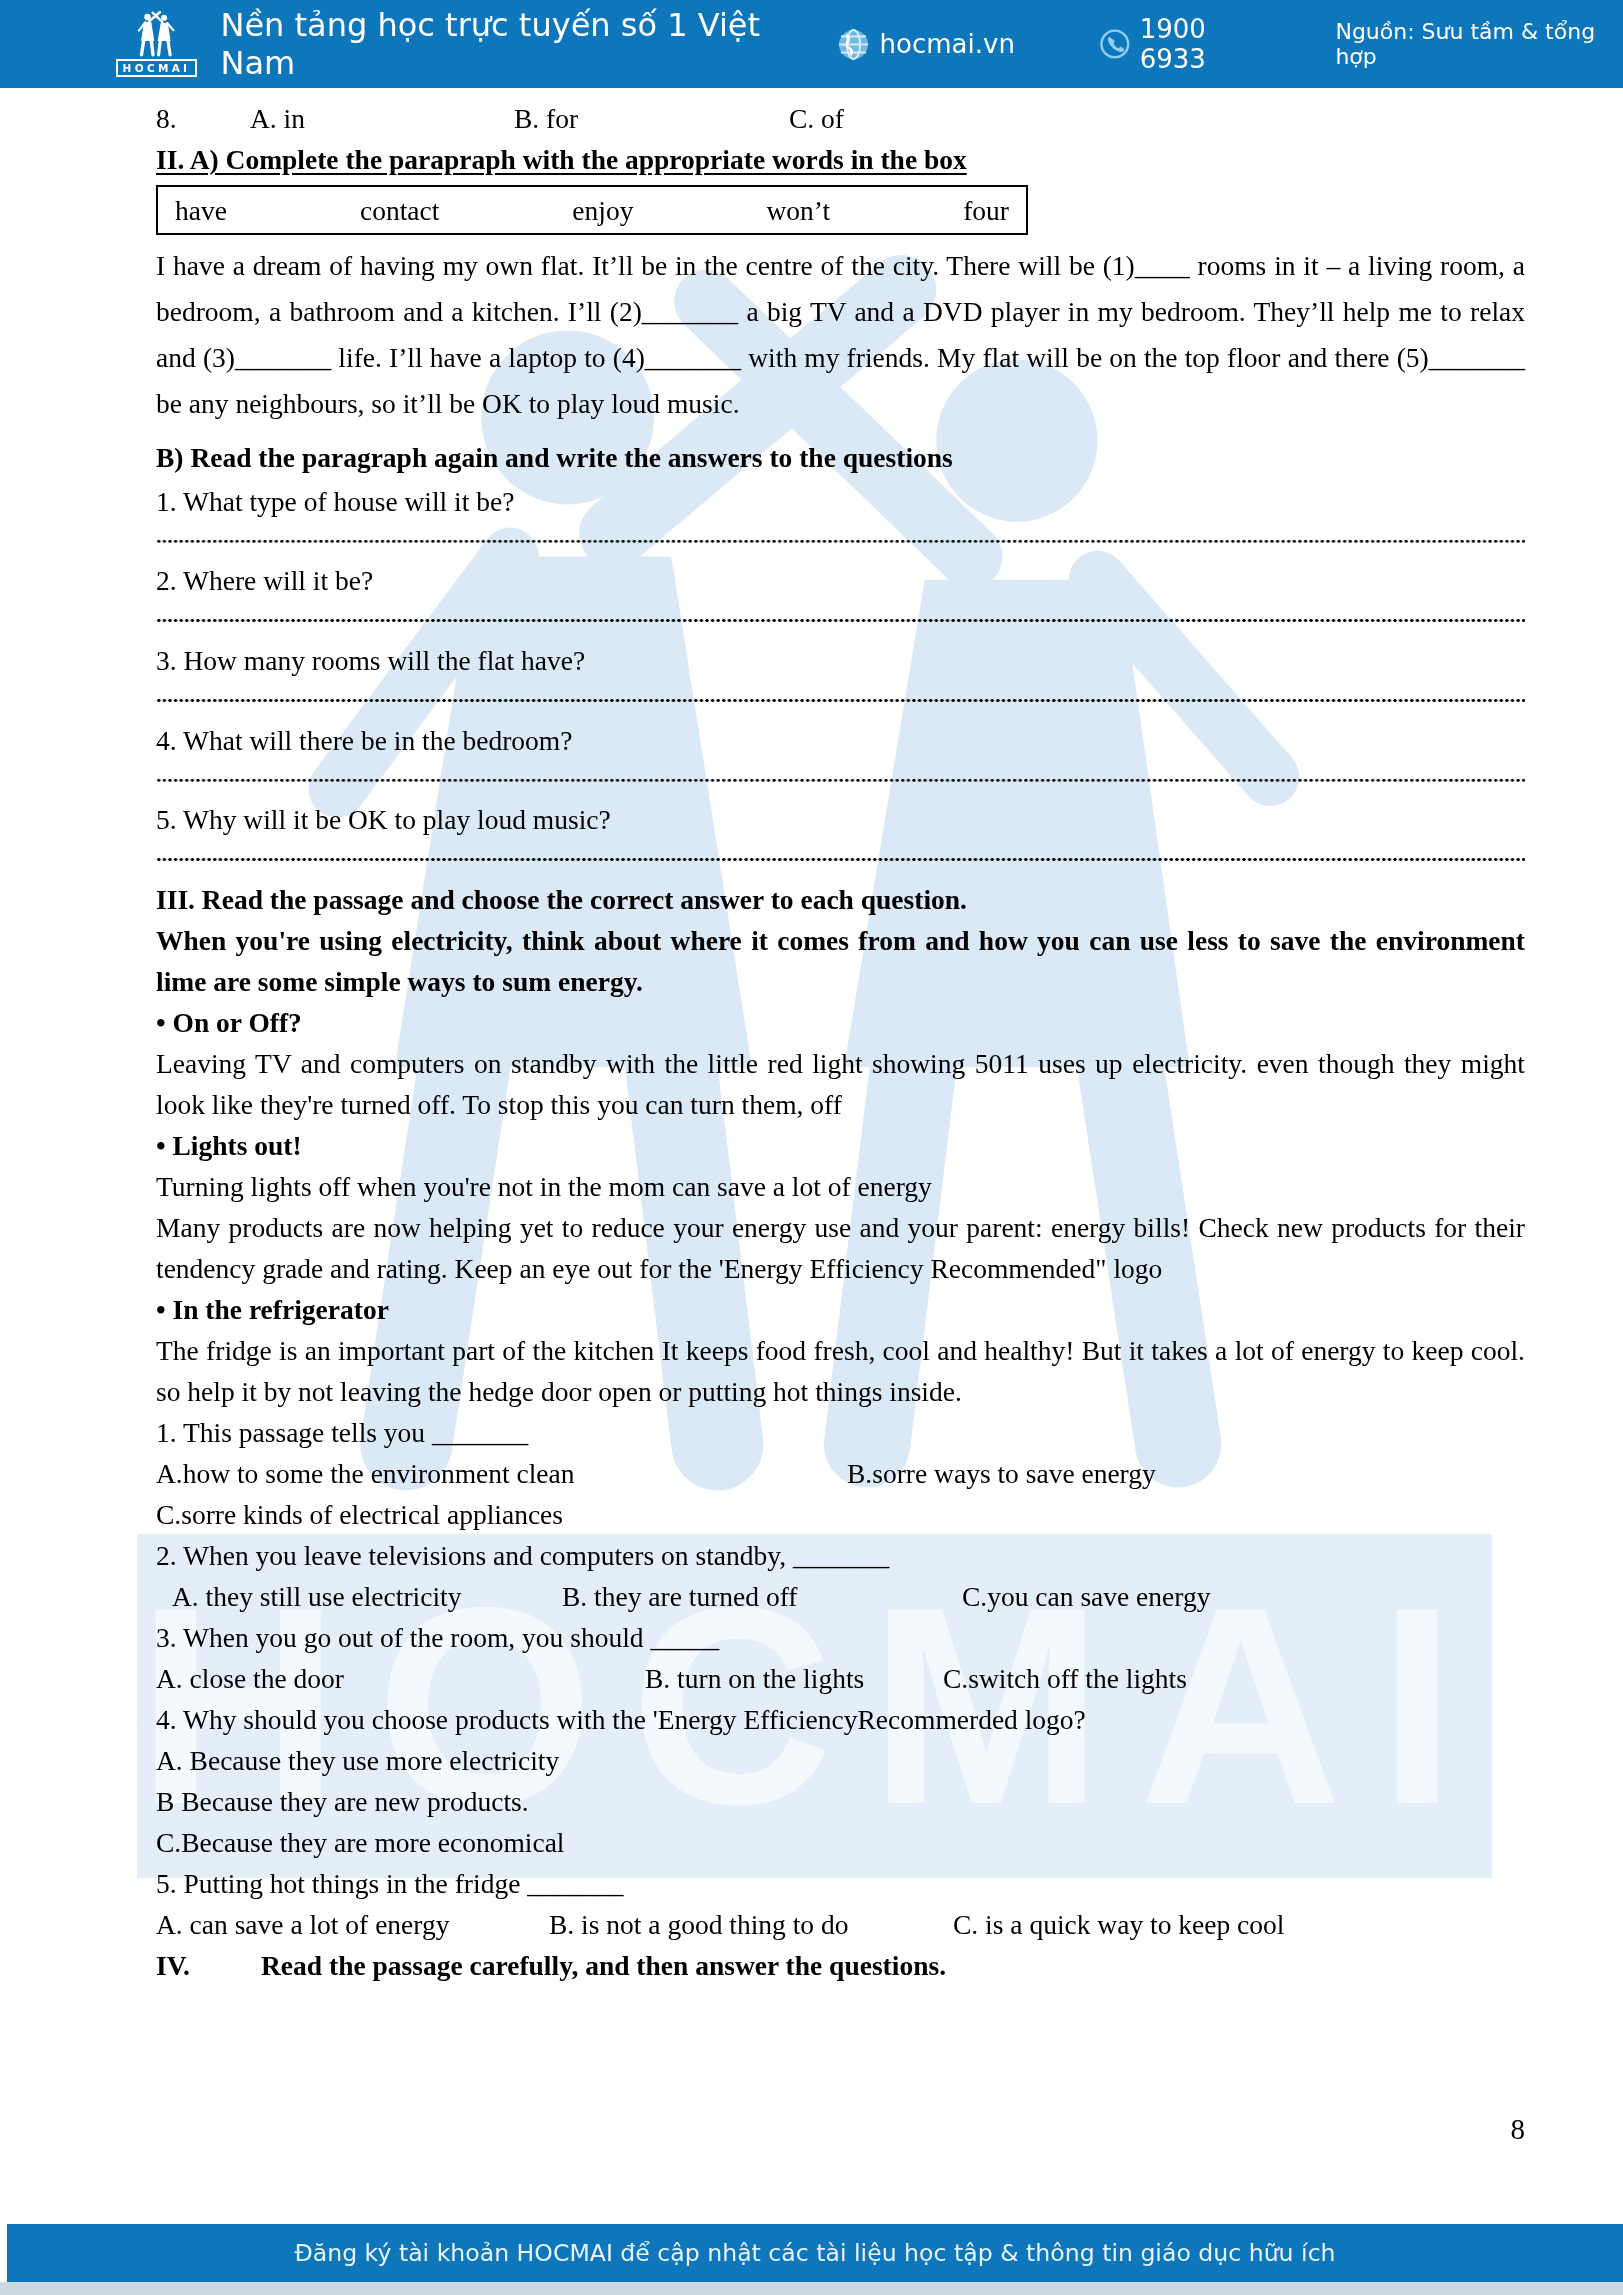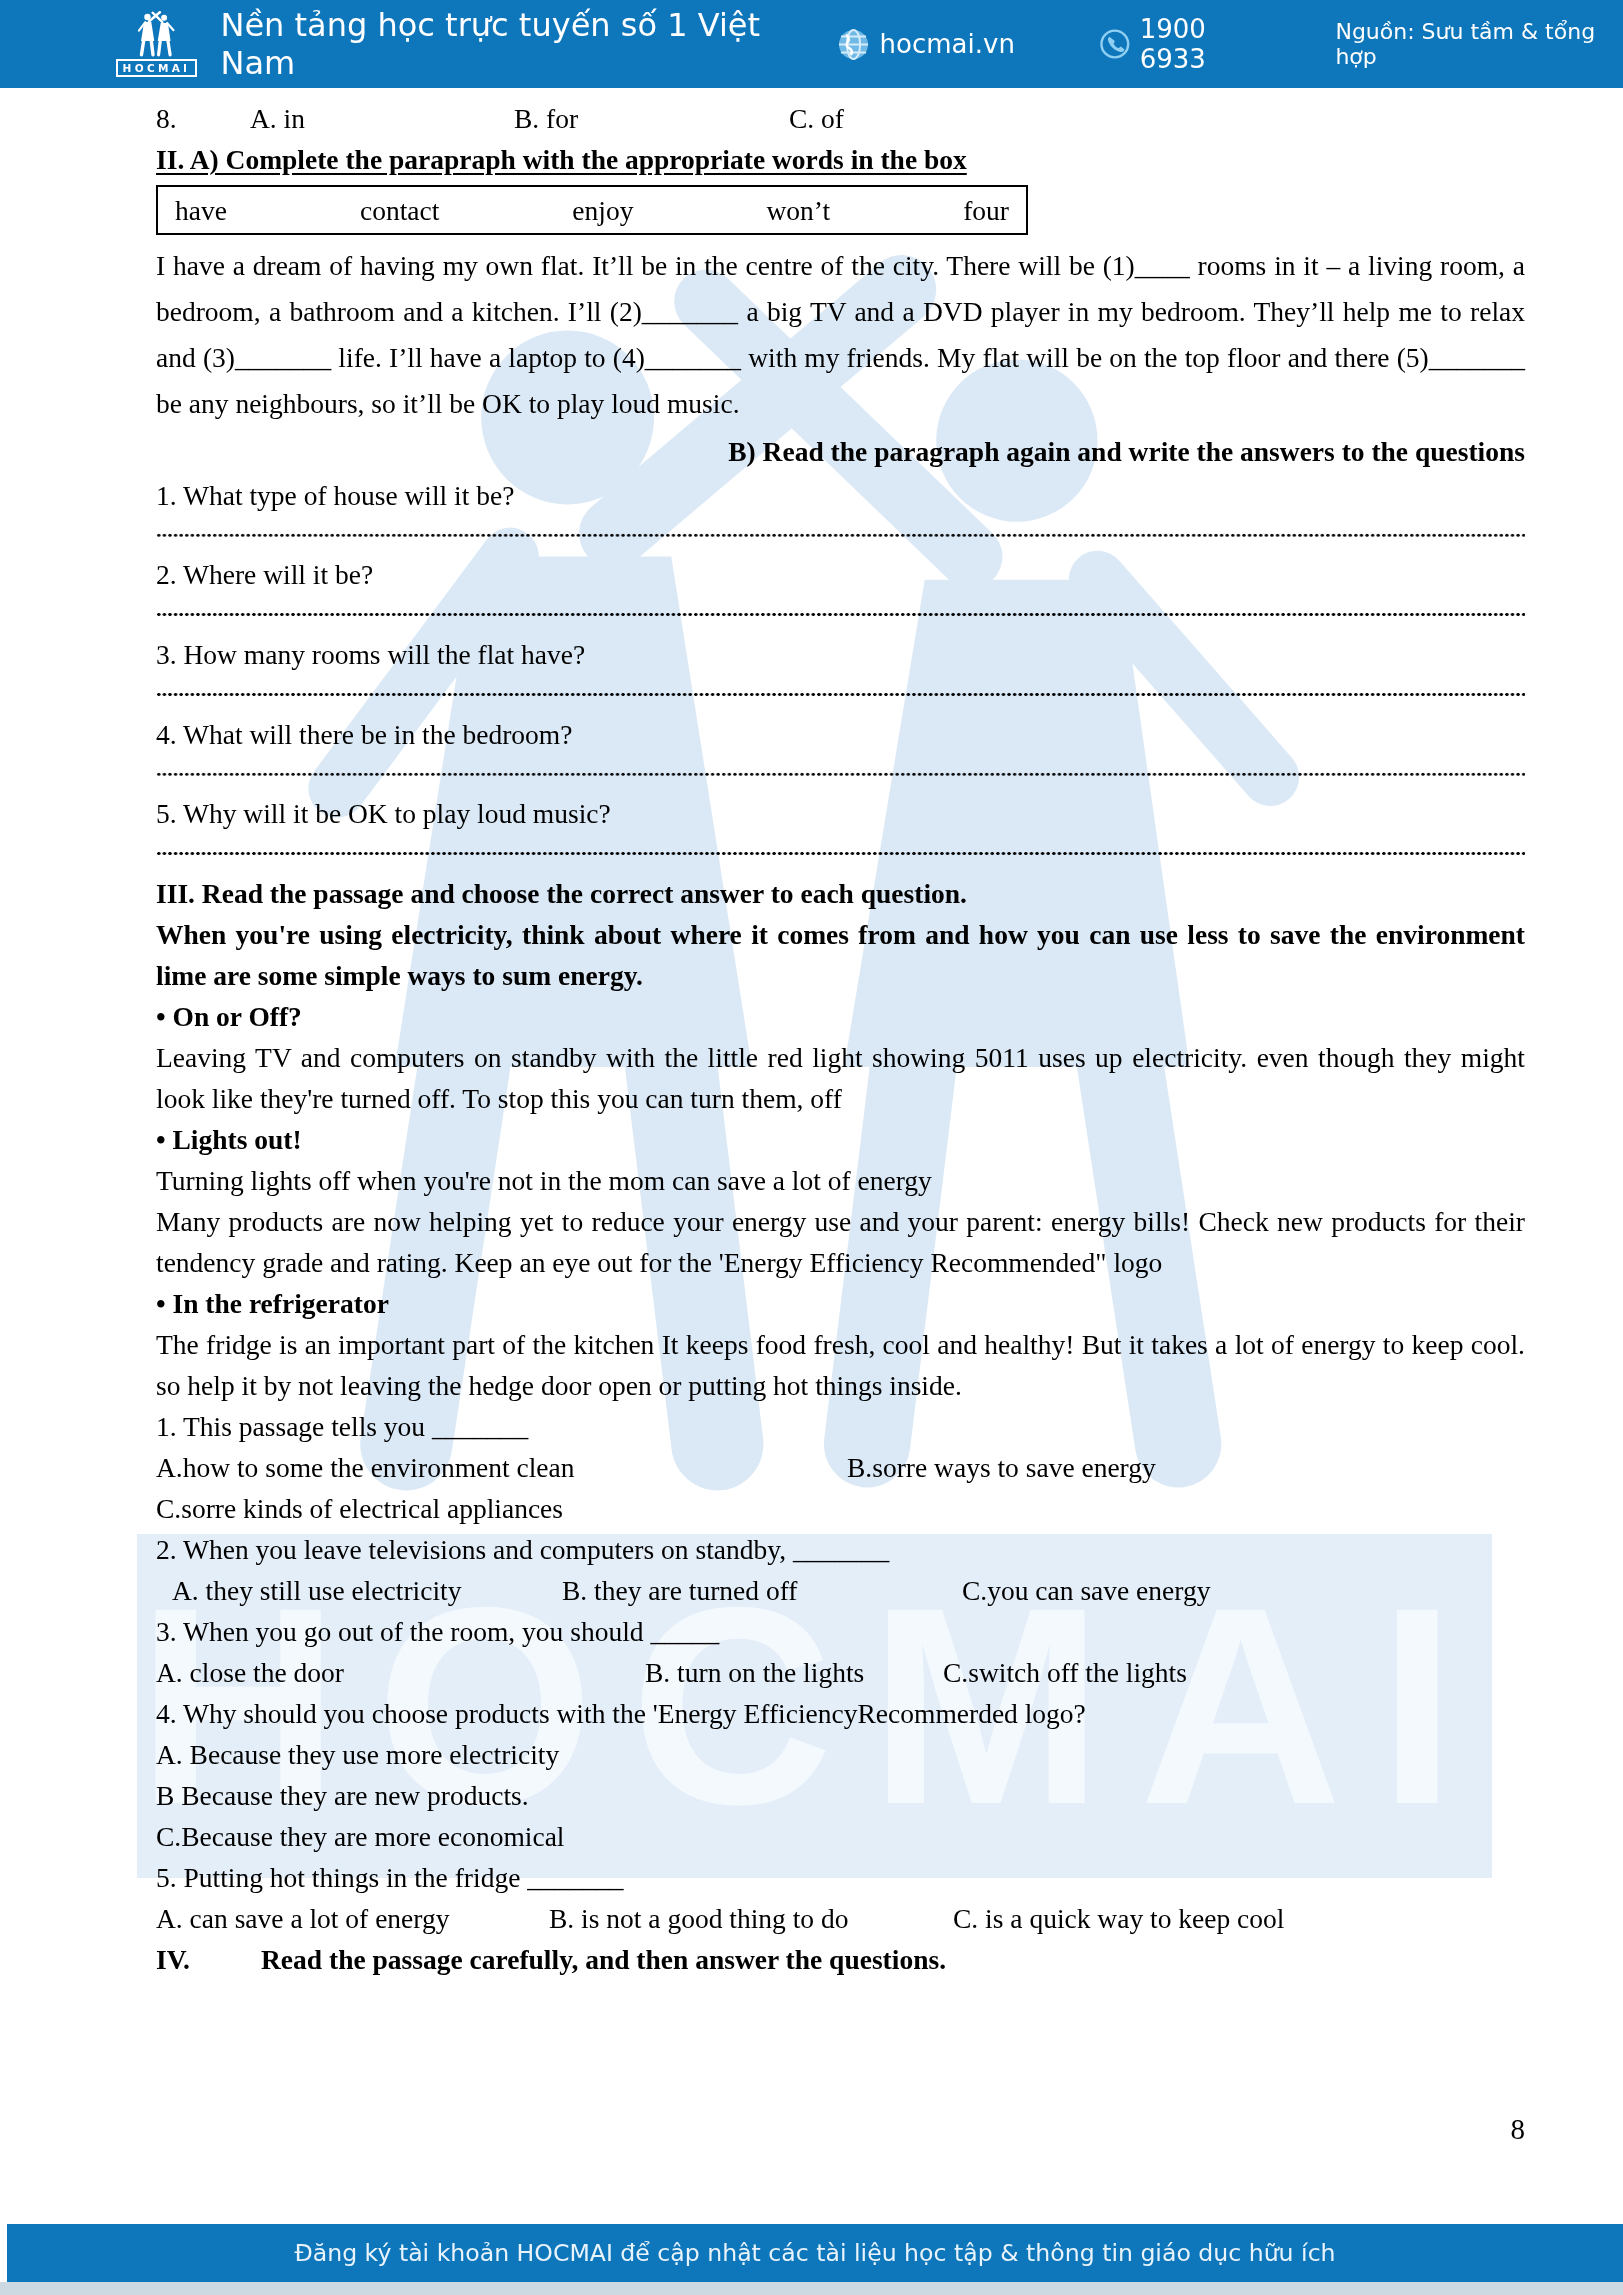--- a/index.html
+++ b/index.html
@@ -48,21 +48,21 @@
 
   .word-box{border:2.6px solid #000;width:872px;box-sizing:border-box;
             display:flex;justify-content:space-between;align-items:center;
             padding:4.6px 17px;margin:5.2px 0 7.9px 0;font-size:27.5px;line-height:37px;}
 
   .dots{height:4.6px;margin:17px 0;
         background-image:radial-gradient(circle,#0a0a0a 1.4px,transparent 1.8px);
         background-size:5.6px 4.6px;background-repeat:repeat-x;background-position:left center;}
 
   .qline{margin-top:2.6px;}
-  .sp-top{margin-top:4px;text-align:right;}
+  .sp-top{margin-top:10px;}
 
   
   .pagenum{position:absolute;right:98px;bottom:149px;font-size:29px;z-index:2;}
   .botbar{position:absolute;left:7px;right:0;bottom:13px;height:58px;background:#0e76bb;
           display:flex;align-items:center;justify-content:center;z-index:3;}
   .botbar div{color:#e8f3fc;font-size:23.6px;font-family:"DejaVu Sans","Liberation Sans",sans-serif;}
   .botstrip{position:absolute;left:0;right:0;bottom:0;height:13px;background:#ccd8e2;z-index:3;}
 </style>
 </head>
 <body>

